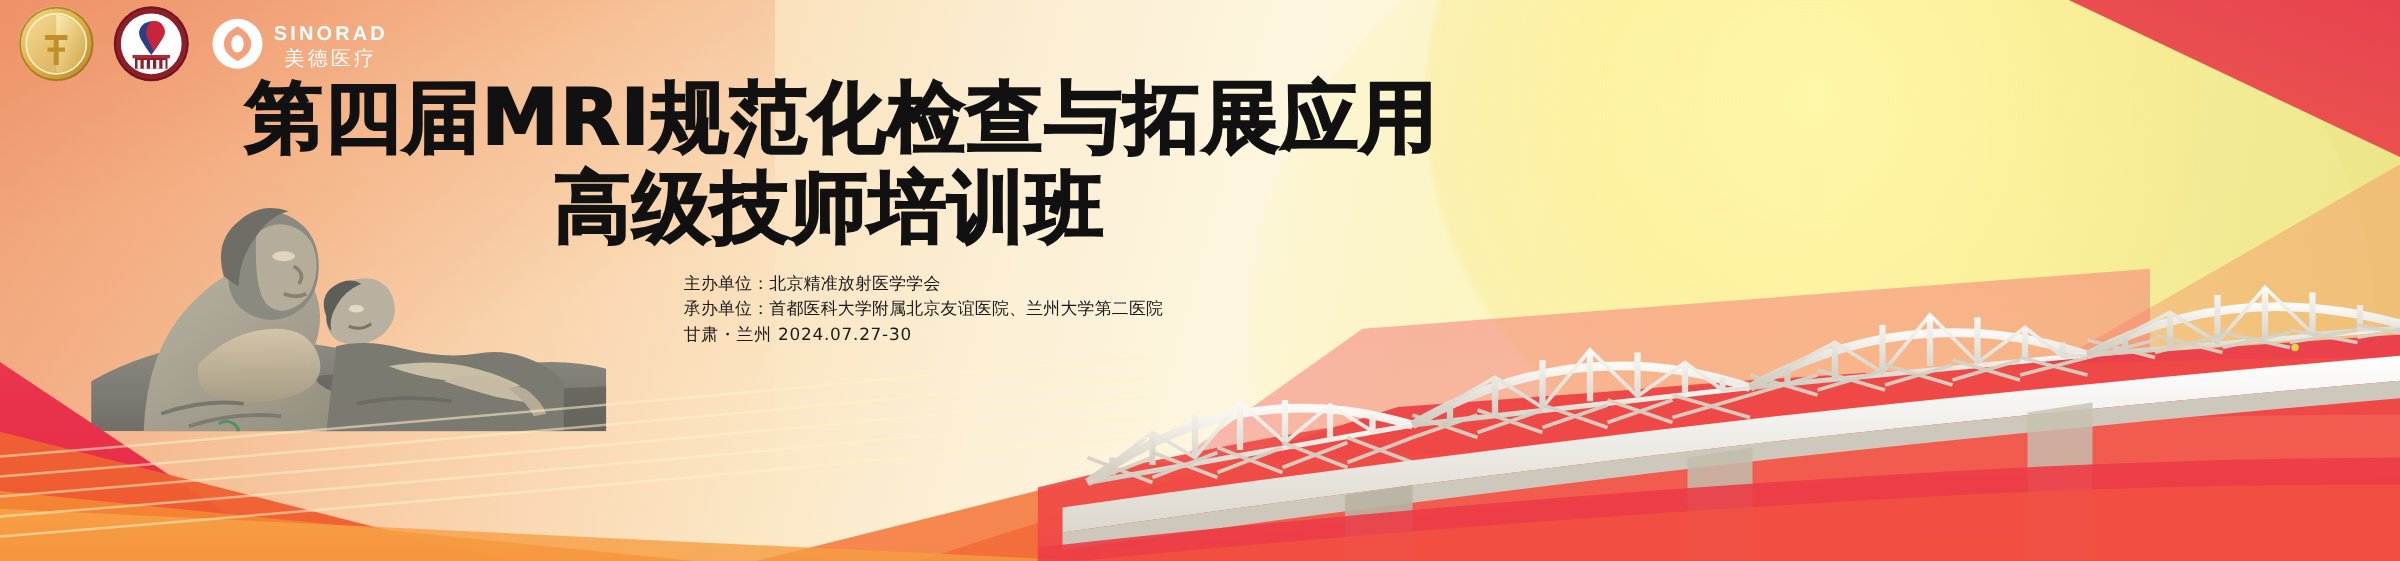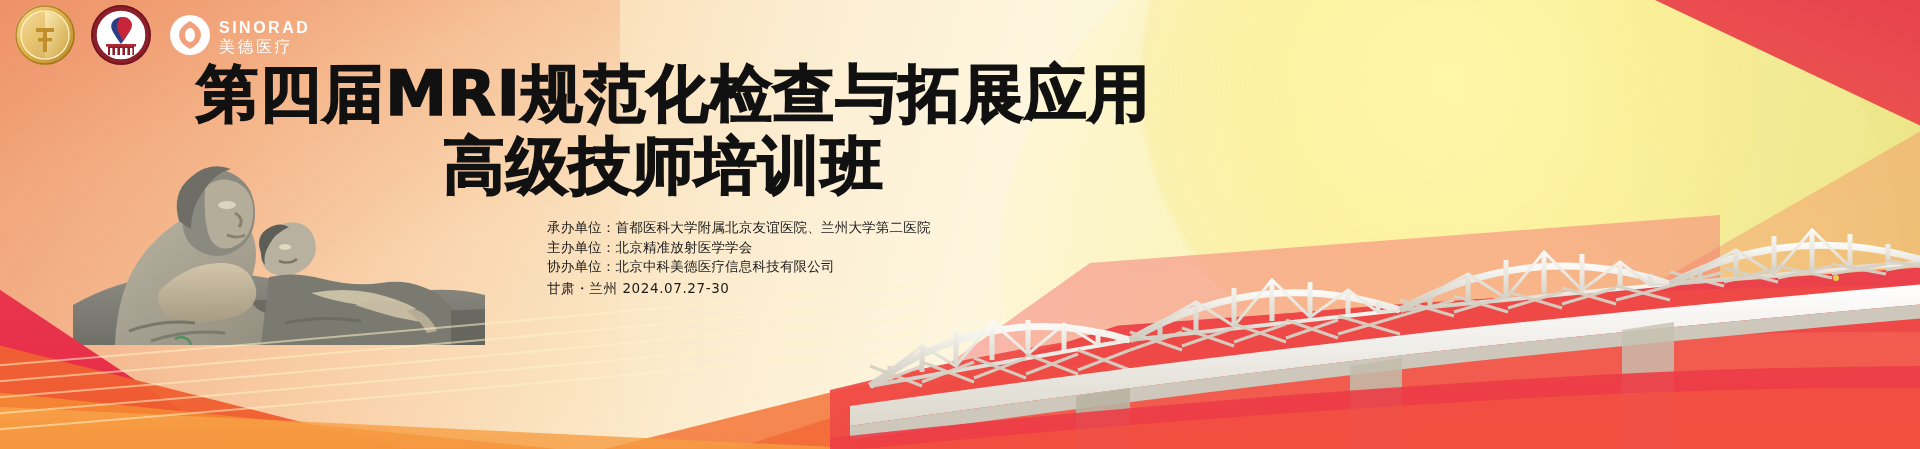--- a/index.html
+++ b/index.html
@@ -143,20 +143,21 @@
     z-index:30;
   }
   .logo{position:relative;width:62px;height:62px;flex:none;}
   .logo svg{display:block;}
   .logo-sinorad{
     display:flex;align-items:center;gap:7px;margin-left:2px;
   }
   .sinorad-text{
     display:flex;flex-direction:column;line-height:1;
     transform:translateY(2px);
+    align-items:center;
   }
   .sinorad-name{
     font-size:16px;font-weight:bold;color:#ffffff;
     letter-spacing:2.5px;font-family:"Liberation Sans",sans-serif;
   }
   .sinorad-sub{
     font-size:16px;color:#ffffff;letter-spacing:2.5px;margin-top:3px;
     font-family:"DejaVu Sans",sans-serif;
   }
 
@@ -397,19 +398,18 @@
     </div>
 
   </div>
 
   <div class="titles">
     <div class="title-line l1">第四届MRI规范化检查与拓展应用</div>
     <div class="title-line l2">高级技师培训班</div>
   </div>
 
   <div class="credits">
+    <div class="credit-line">主办单位：北京精准放射医学学会</div>
     <div class="credit-line">承办单位：首都医科大学附属北京友谊医院、兰州大学第二医院</div>
-    <div class="credit-line">主办单位：北京精准放射医学学会</div>
-    <div class="credit-line">协办单位：北京中科美德医疗信息科技有限公司</div>
     <div class="credit-line loc">甘肃・兰州  2024.07.27-30</div>
   </div>
 
 </div>
 
 </body></html>

